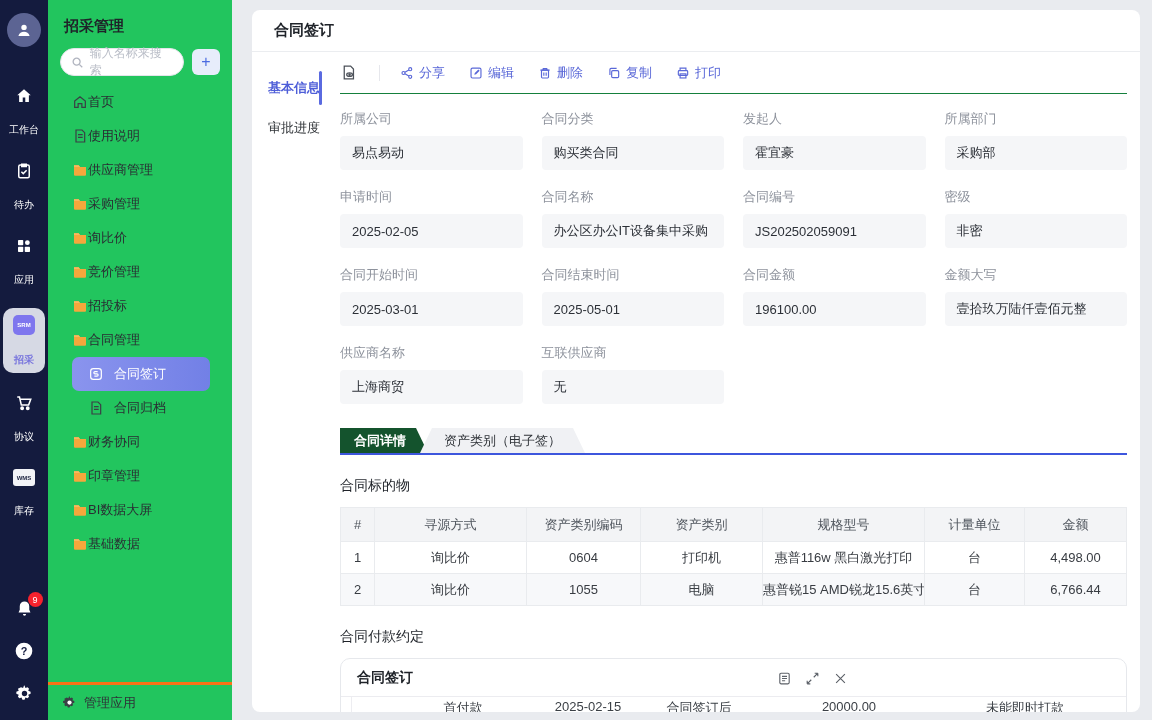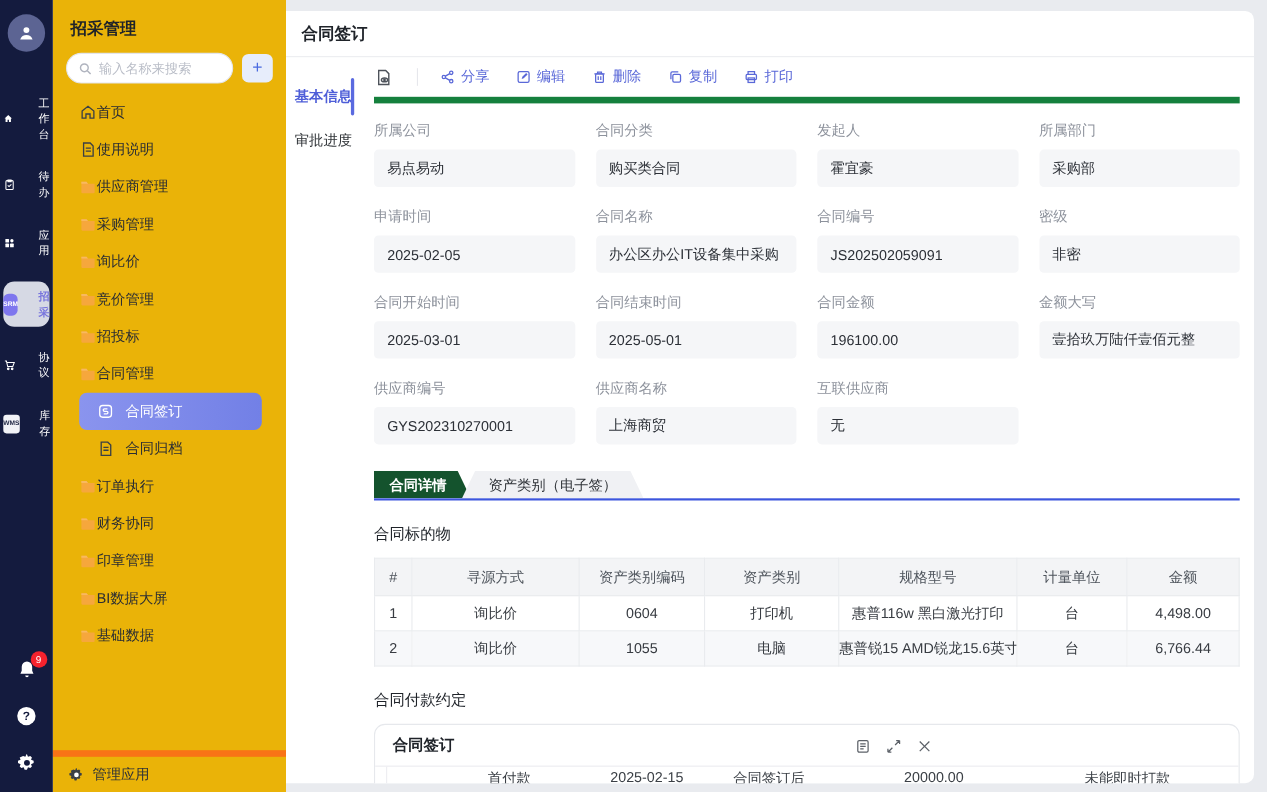--- a/index.html
+++ b/index.html
@@ -6,70 +6,70 @@
   html,body { width:1152px; height:720px; overflow:hidden;
     font-family:"Liberation Sans","DejaVu Sans",sans-serif;
     background:#e9ebef; font-size:13px; color:#2c3037; }
 
   
   .rail { position:absolute; left:0; top:0; bottom:0; width:48px; background:#141b3e;
           display:flex; flex-direction:column; align-items:center; z-index:30; }
   .rail-avatar { width:34px; height:34px; border-radius:50%; background:#5c6493;
           margin-top:13px; display:flex; align-items:center; justify-content:center; }
   .rail-items { display:flex; flex-direction:column; align-items:center; margin-top:36px; gap:17px; }
-  .rail-item { display:flex; flex-direction:row; align-items:center; gap:18px;
-          color:#fff; font-size:10px; cursor:pointer; width:42px; padding:4px 0;text-align:right; }
+  .rail-item { display:flex; flex-direction:column; align-items:center; gap:18px;
+          color:#fff; font-size:10px; cursor:pointer; width:42px; padding:4px 0; }
   .rail-item svg { width:18px; height:18px; }
   .rail-item.active { background:#d6d9e4; border-radius:10px; padding:7px 0 6px; }
   .rail-item.active .rail-label { color:#7774dd;font-weight:bold; }
   .badge-srm { width:22px; height:20px; border-radius:5px; background:#7e76ee; color:#fff;
           font-size:6px; font-weight:bold; display:flex; align-items:center; justify-content:center; }
   .badge-wms { width:22px; height:17px; border-radius:3px; background:#f2f3f7; color:#1c2340;
           font-size:6px; font-weight:bold; display:flex; align-items:center; justify-content:center; }
   .rail-bottom { margin-top:auto; display:flex; flex-direction:column; align-items:center;
           gap:20px; margin-bottom:14px; }
   .rail-bell { position:relative; }
   .notif-badge { position:absolute; top:-7px; right:-9px; min-width:15px; height:15px; border-radius:8px;
           background:#f5222d; color:#fff; font-size:9px; display:flex; align-items:center;
           justify-content:center; padding:0 3px; }
 
   
-  .sidebar { position:absolute; left:48px; top:0; bottom:0; width:212px; background:#eab308; z-index:20; }
+  .sidebar { position:absolute; left:48px; top:0; bottom:0; width:184px; background:#22c55e; z-index:20; }
   .sb-title { font-size:15px; font-weight:bold; color:#1f2329; padding:17px 16px 12px; }
   .sb-search-row { display:flex; align-items:center; gap:8px; padding:0 12px; }
   .sb-search { flex:1; height:28px; border:1px solid #e3e5ea; border-radius:14px; display:flex;
           align-items:center; gap:6px; padding:0 10px; color:#b9bdc7; font-size:12px; background:#fff; }
   .sb-add { width:28px; height:26px; background:#e7edfb; border-radius:6px; color:#4b6be0;
           font-size:16px; display:flex; align-items:center; justify-content:center; cursor:pointer; }
   .sb-menu { margin-top:9px; }
   .sb-item { height:34px; display:flex; align-items:center; gap:0; padding-left:24px;
           font-size:13px; color:#2a2d33; cursor:pointer; }
   .sb-item svg { width:16px; height:16px; flex:none; }
   .sb-sub { padding-left:40px; gap:10px; }
   .sb-sub-active { margin:0 22px 0 24px; padding-left:16px; height:34px; border-radius:7px;
           background:linear-gradient(90deg,#8a94ee,#7280e6); color:#fff; }
-  .sb-footer { position:absolute; left:0; right:0; bottom:0; height:38px; border-top:6px solid #f97316;
+  .sb-footer { position:absolute; left:0; right:0; bottom:0; height:38px; border-top:3px solid #f97316;
           display:flex; align-items:center; gap:7px; padding-left:14px; font-size:13px; color:#2f3338; cursor:pointer; }
 
   
   .main { position:absolute; left:240px; top:0; right:0; bottom:0; padding:10px 12px 8px; }
   .panel { background:#fff; border-radius:8px; height:702px; position:relative; overflow:hidden; }
   .panel-header { height:42px; border-bottom:1px solid #ebedf0; display:flex; align-items:center; }
   .panel-title { font-size:15px; font-weight:bold; color:#1f2329; padding-left:22px; }
   .panel-body { display:flex; height:659px; }
 
   .side-tabs { width:68px; padding-top:16px; flex:none; position:relative; }
   .v-tab { height:40px; line-height:40px; padding-left:16px; font-size:13px; color:#303438;
           cursor:pointer; position:relative; white-space:nowrap; }
   .v-tab.active { color:#4e5ed8; font-weight:bold; }
   .v-tab.active::after { content:""; position:absolute; right:-2px; top:3px; width:3px; height:34px;
           background:#5a6ae0; border-radius:2px; }
 
   .content { flex:1; padding:0 14px 0 20px; position:relative; }
-  .toolbar { height:42px; display:flex; align-items:center; border-bottom:6px solid #15803d; }
+  .toolbar { height:42px; display:flex; align-items:center; border-bottom:1px solid #15803d; }
   .tb-preview { color:#4d525a; display:flex; cursor:pointer; }
   .tb-sep { width:1px; height:16px; background:#e6e7ec; margin:0 20px 0 22px; }
   .tb-action { display:flex; align-items:center; gap:5px; color:#5a68d8; margin-right:24px;
           font-size:13px; cursor:pointer; }
   .tb-action svg { width:14px; height:14px; }
 
   .form-grid { margin-top:16px; display:grid; grid-template-columns:repeat(4,1fr);
           column-gap:19px; row-gap:18px; }
   .f-label { font-size:13px; color:#8d929c; margin-bottom:8px; }
   .f-value { height:34px; background:#f5f6f8; border-radius:4px; display:flex; align-items:center;
@@ -256,27 +256,20 @@
           <path d="M14.5 8.5h-4a1.7 1.7 0 0 0 0 3.4h3a1.7 1.7 0 0 1 0 3.4h-4"></path>
         </svg>
       <span>合同签订</span>
     </div>
     <div class="sb-item sb-sub">
       <svg viewBox="0 0 24 24" fill="none" stroke="#3a3f45" stroke-width="1.8">
           <path d="M6 3h9l4 4v14H6z"></path>
           <path d="M9 10h7M9 14h7"></path>
         </svg>
       <span>合同归档</span>
-    </div>
-    <div class="sb-item">
-      <svg viewBox="0 0 24 24" fill="#f6a73c">
-          <path d="M3 5h7l2 2.5h9V19a1.5 1.5 0 0 1-1.5 1.5h-15A1.5 1.5 0 0 1 3 19z"></path>
-          <path d="M3 5h7l2 2.5H3z" fill="#f8b960"></path>
-        </svg>
-      <span>订单执行</span>
     </div>
     <div class="sb-item">
       <svg viewBox="0 0 24 24" fill="#f6a73c">
           <path d="M3 5h7l2 2.5h9V19a1.5 1.5 0 0 1-1.5 1.5h-15A1.5 1.5 0 0 1 3 19z"></path>
           <path d="M3 5h7l2 2.5H3z" fill="#f8b960"></path>
         </svg>
       <span>财务协同</span>
     </div>
     <div class="sb-item">
       <svg viewBox="0 0 24 24" fill="#f6a73c">
@@ -416,24 +409,20 @@
             </div>
           <div class="field">
               <div class="f-label">合同金额</div>
               <div class="f-value">196100.00</div>
             </div>
           <div class="field">
               <div class="f-label">金额大写</div>
               <div class="f-value">壹拾玖万陆仟壹佰元整</div>
             </div>
           <div class="field">
-              <div class="f-label">供应商编号</div>
-              <div class="f-value">GYS202310270001</div>
-            </div>
-          <div class="field">
               <div class="f-label">供应商名称</div>
               <div class="f-value">上海商贸</div>
             </div>
           <div class="field">
               <div class="f-label">互联供应商</div>
               <div class="f-value">无</div>
             </div>
         </div>
 
         <div class="detail-tabs">

